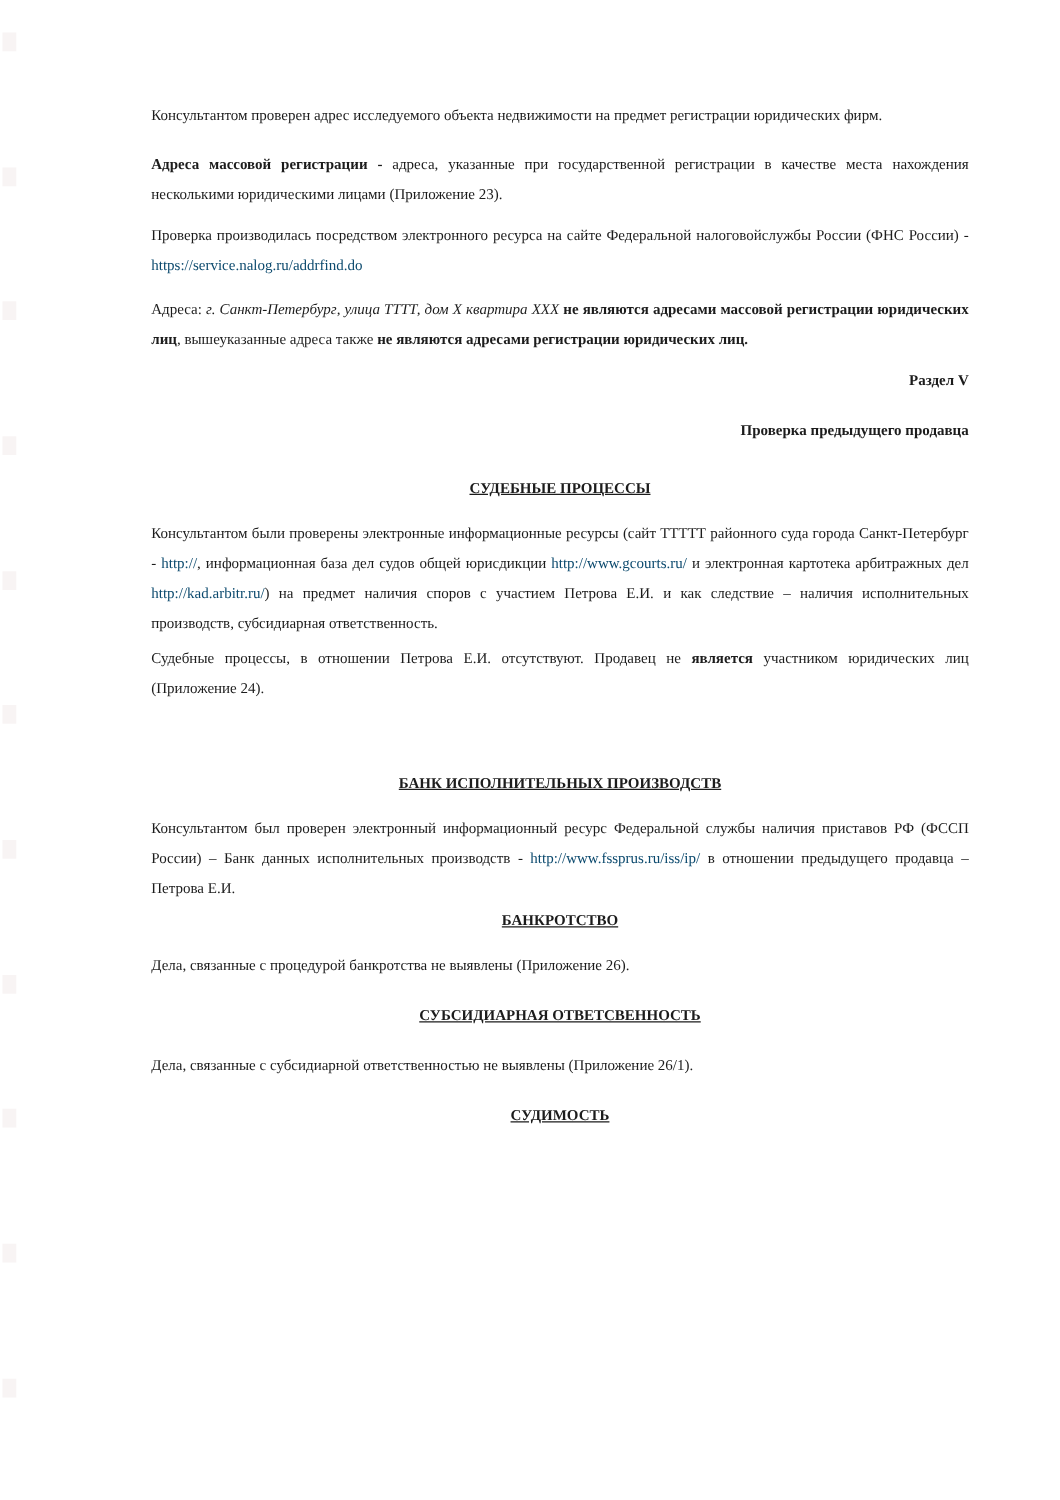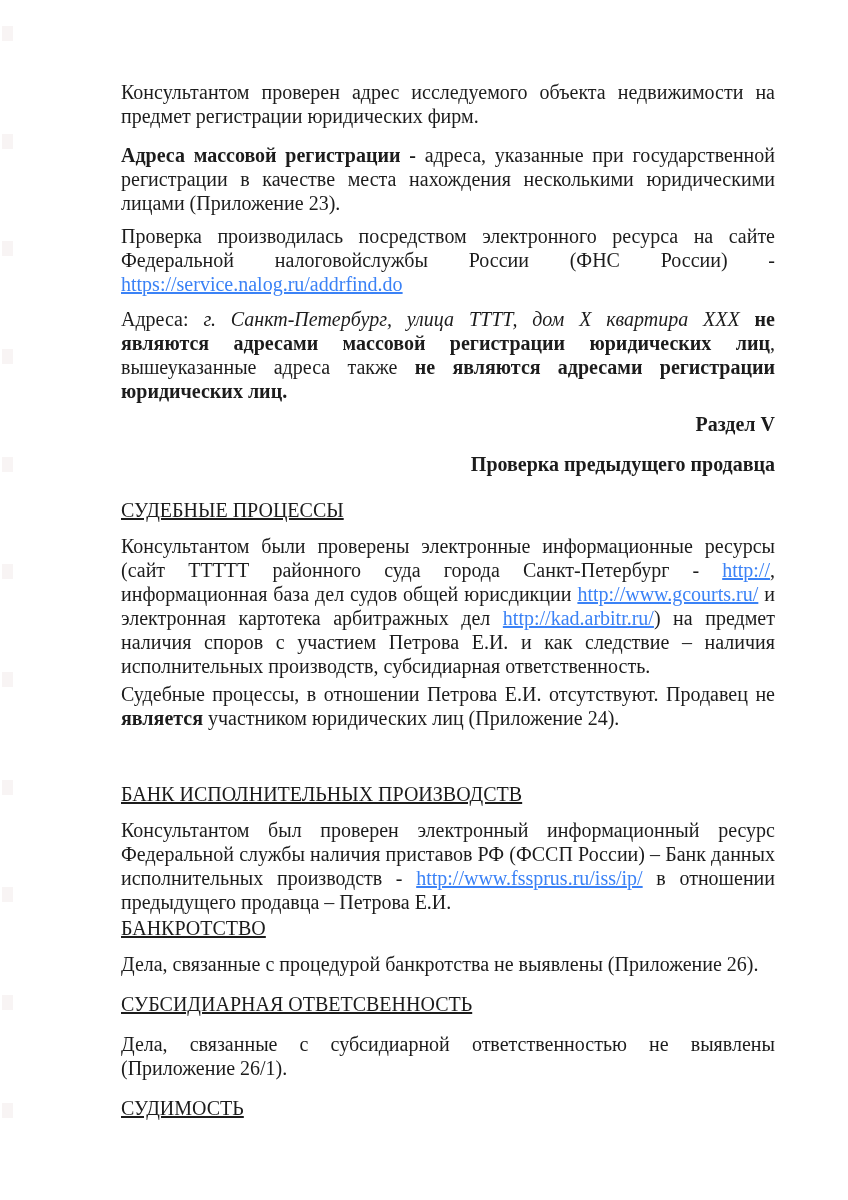--- a/index.html
+++ b/index.html
@@ -13,33 +13,34 @@
     position: relative;
     overflow: hidden;
     font-family: "Liberation Serif", "DejaVu Serif", serif;
     color: #1c1c1c;
   }
   .page {
     position: absolute;
     left: 121px;
     top: 80px;
     width: 654px;
-    font-size: 20px;
+    font-size: 12px;
     line-height: 24px;
   }
   .para {
     margin: 0;
     text-align: justify;
   }
   .b { font-weight: bold; }
   .i { font-style: italic; }
-  .lnk { text-decoration: underline; color: #3b82f6; cursor: pointer; }
+  .lnk { color: #0c4a6e; cursor: pointer; }
   .head {
     margin: 0;
-    font-weight: normal;
+    text-align: center;
+    font-weight: bold;
   }
   .head .u { text-decoration: underline; }
   .bold-line { font-weight: bold; text-align: right; }
 
   .mb0  { margin-bottom: 0; }
   .mb2  { margin-bottom: 2px; }
   .mb4  { margin-bottom: 4px; }
   .mb9  { margin-bottom: 9px; }
   .mb11 { margin-bottom: 11px; }
   .mb12 { margin-bottom: 12px; }

